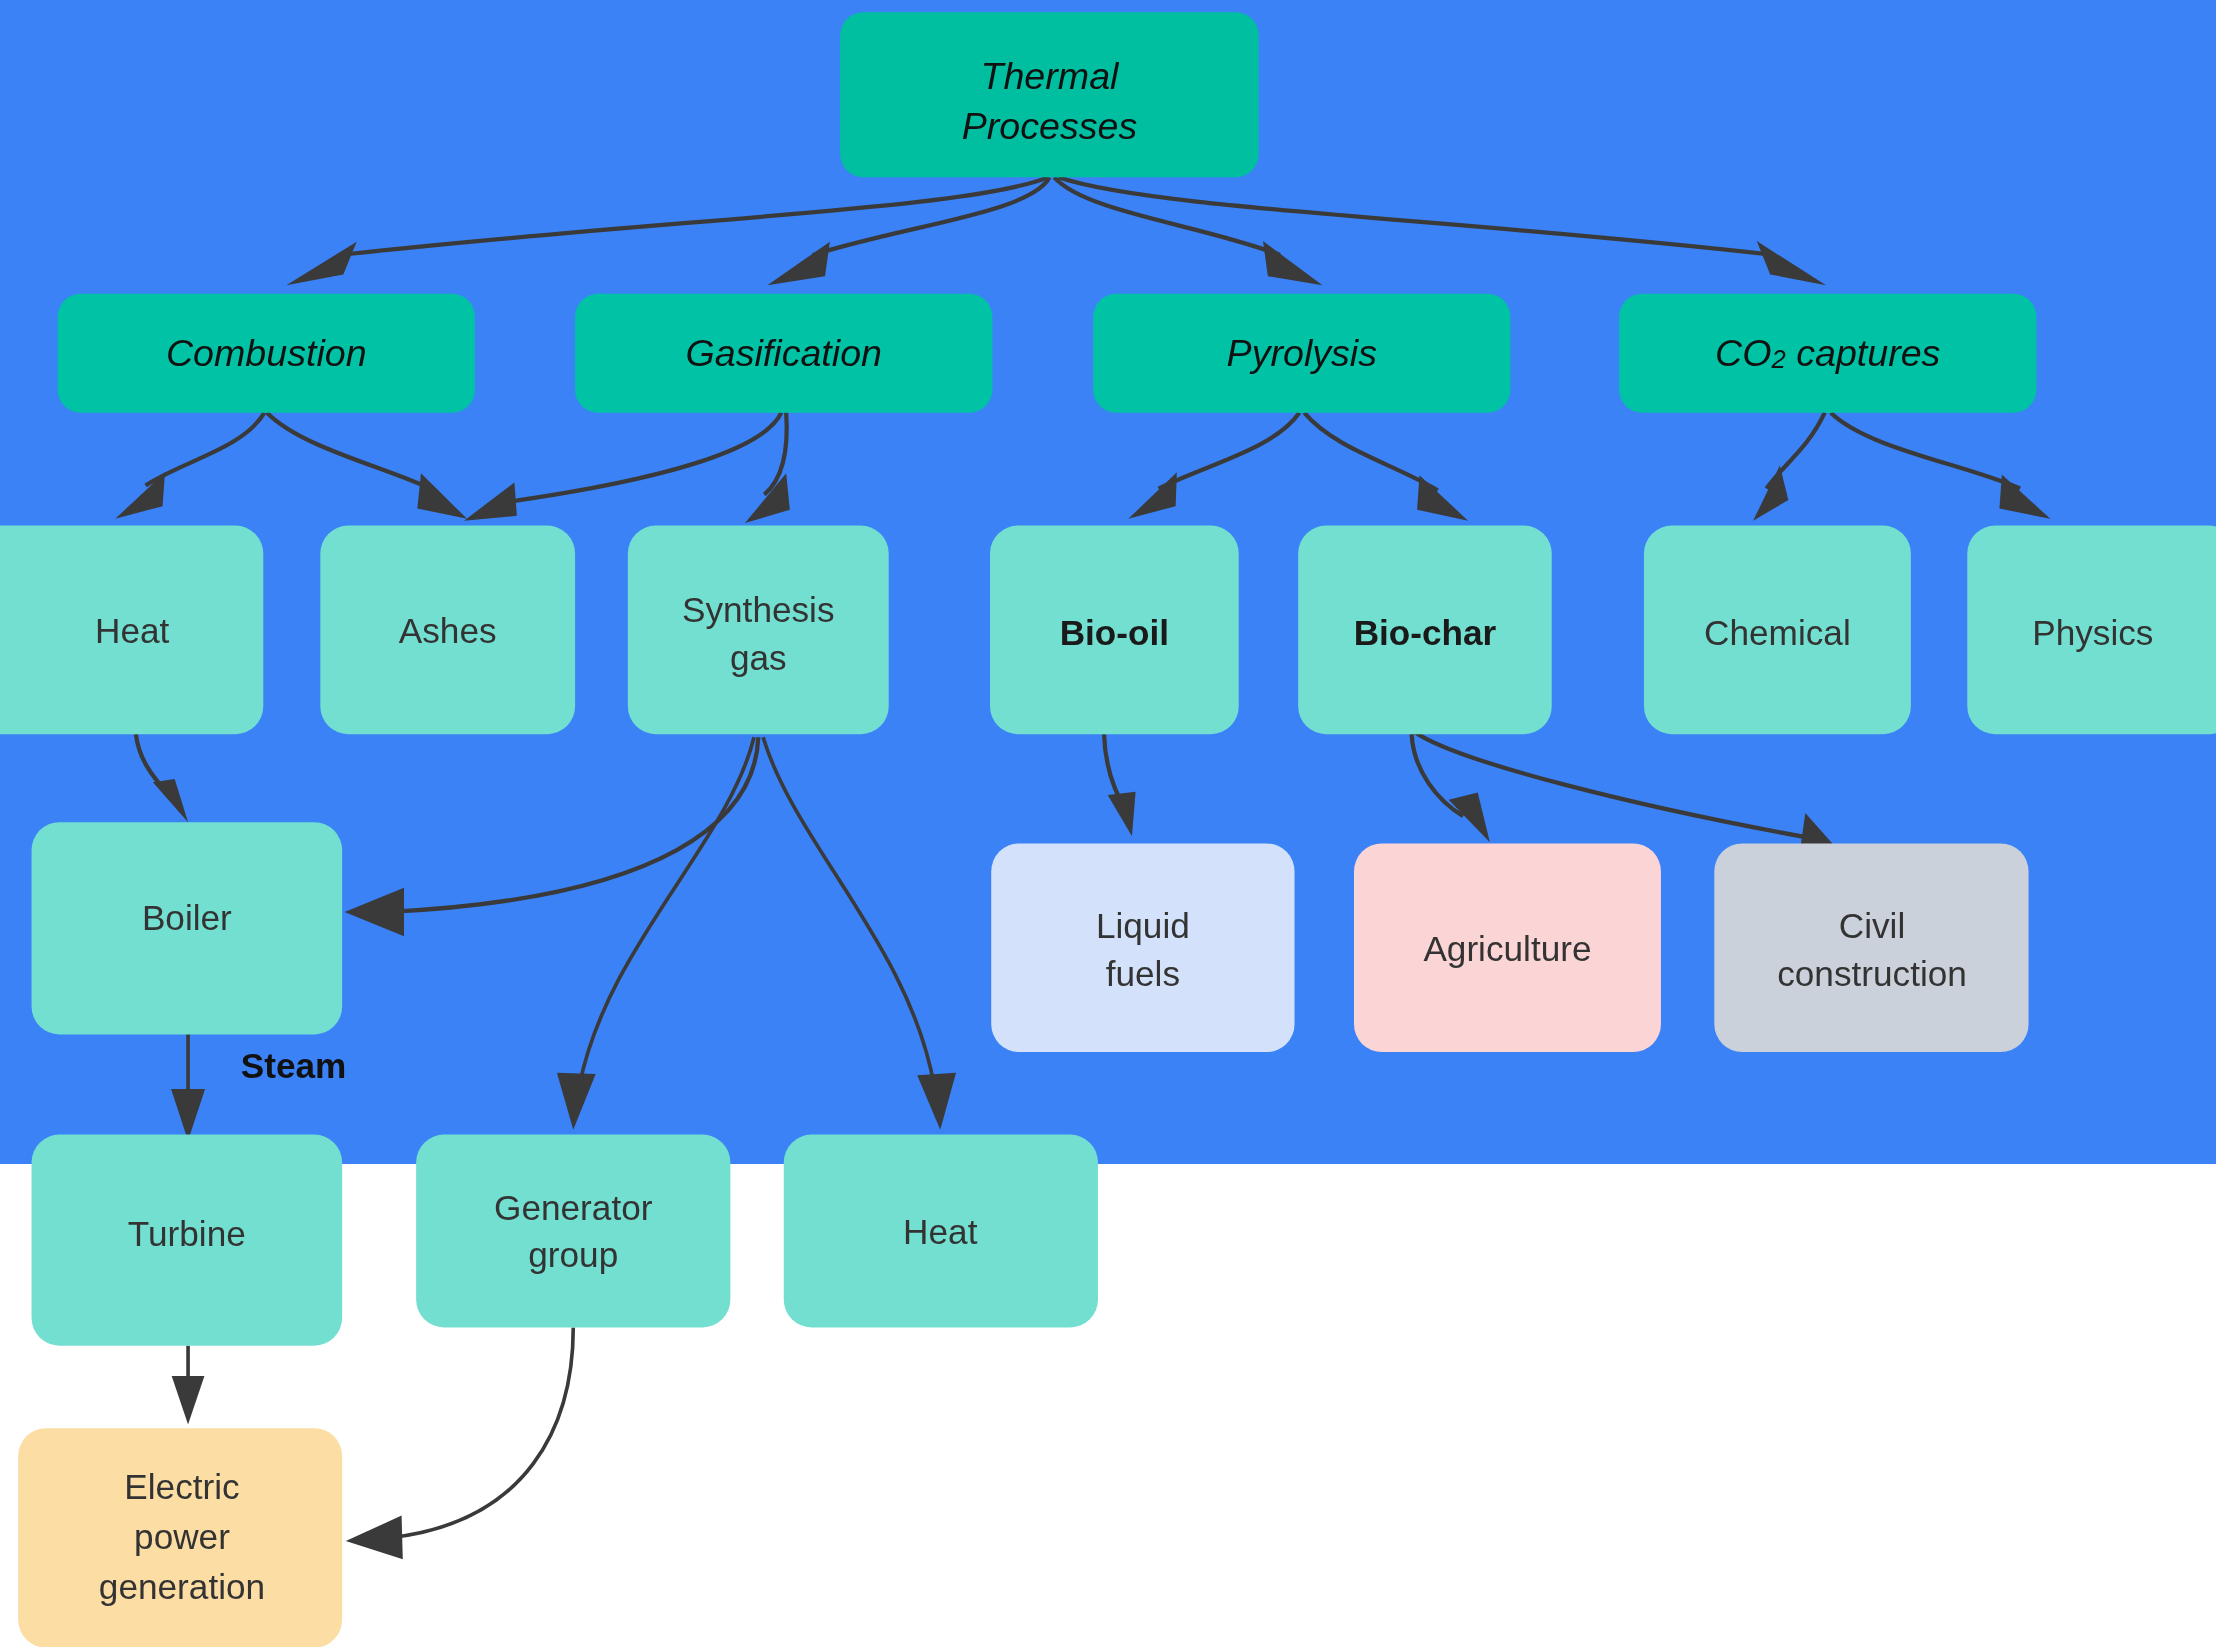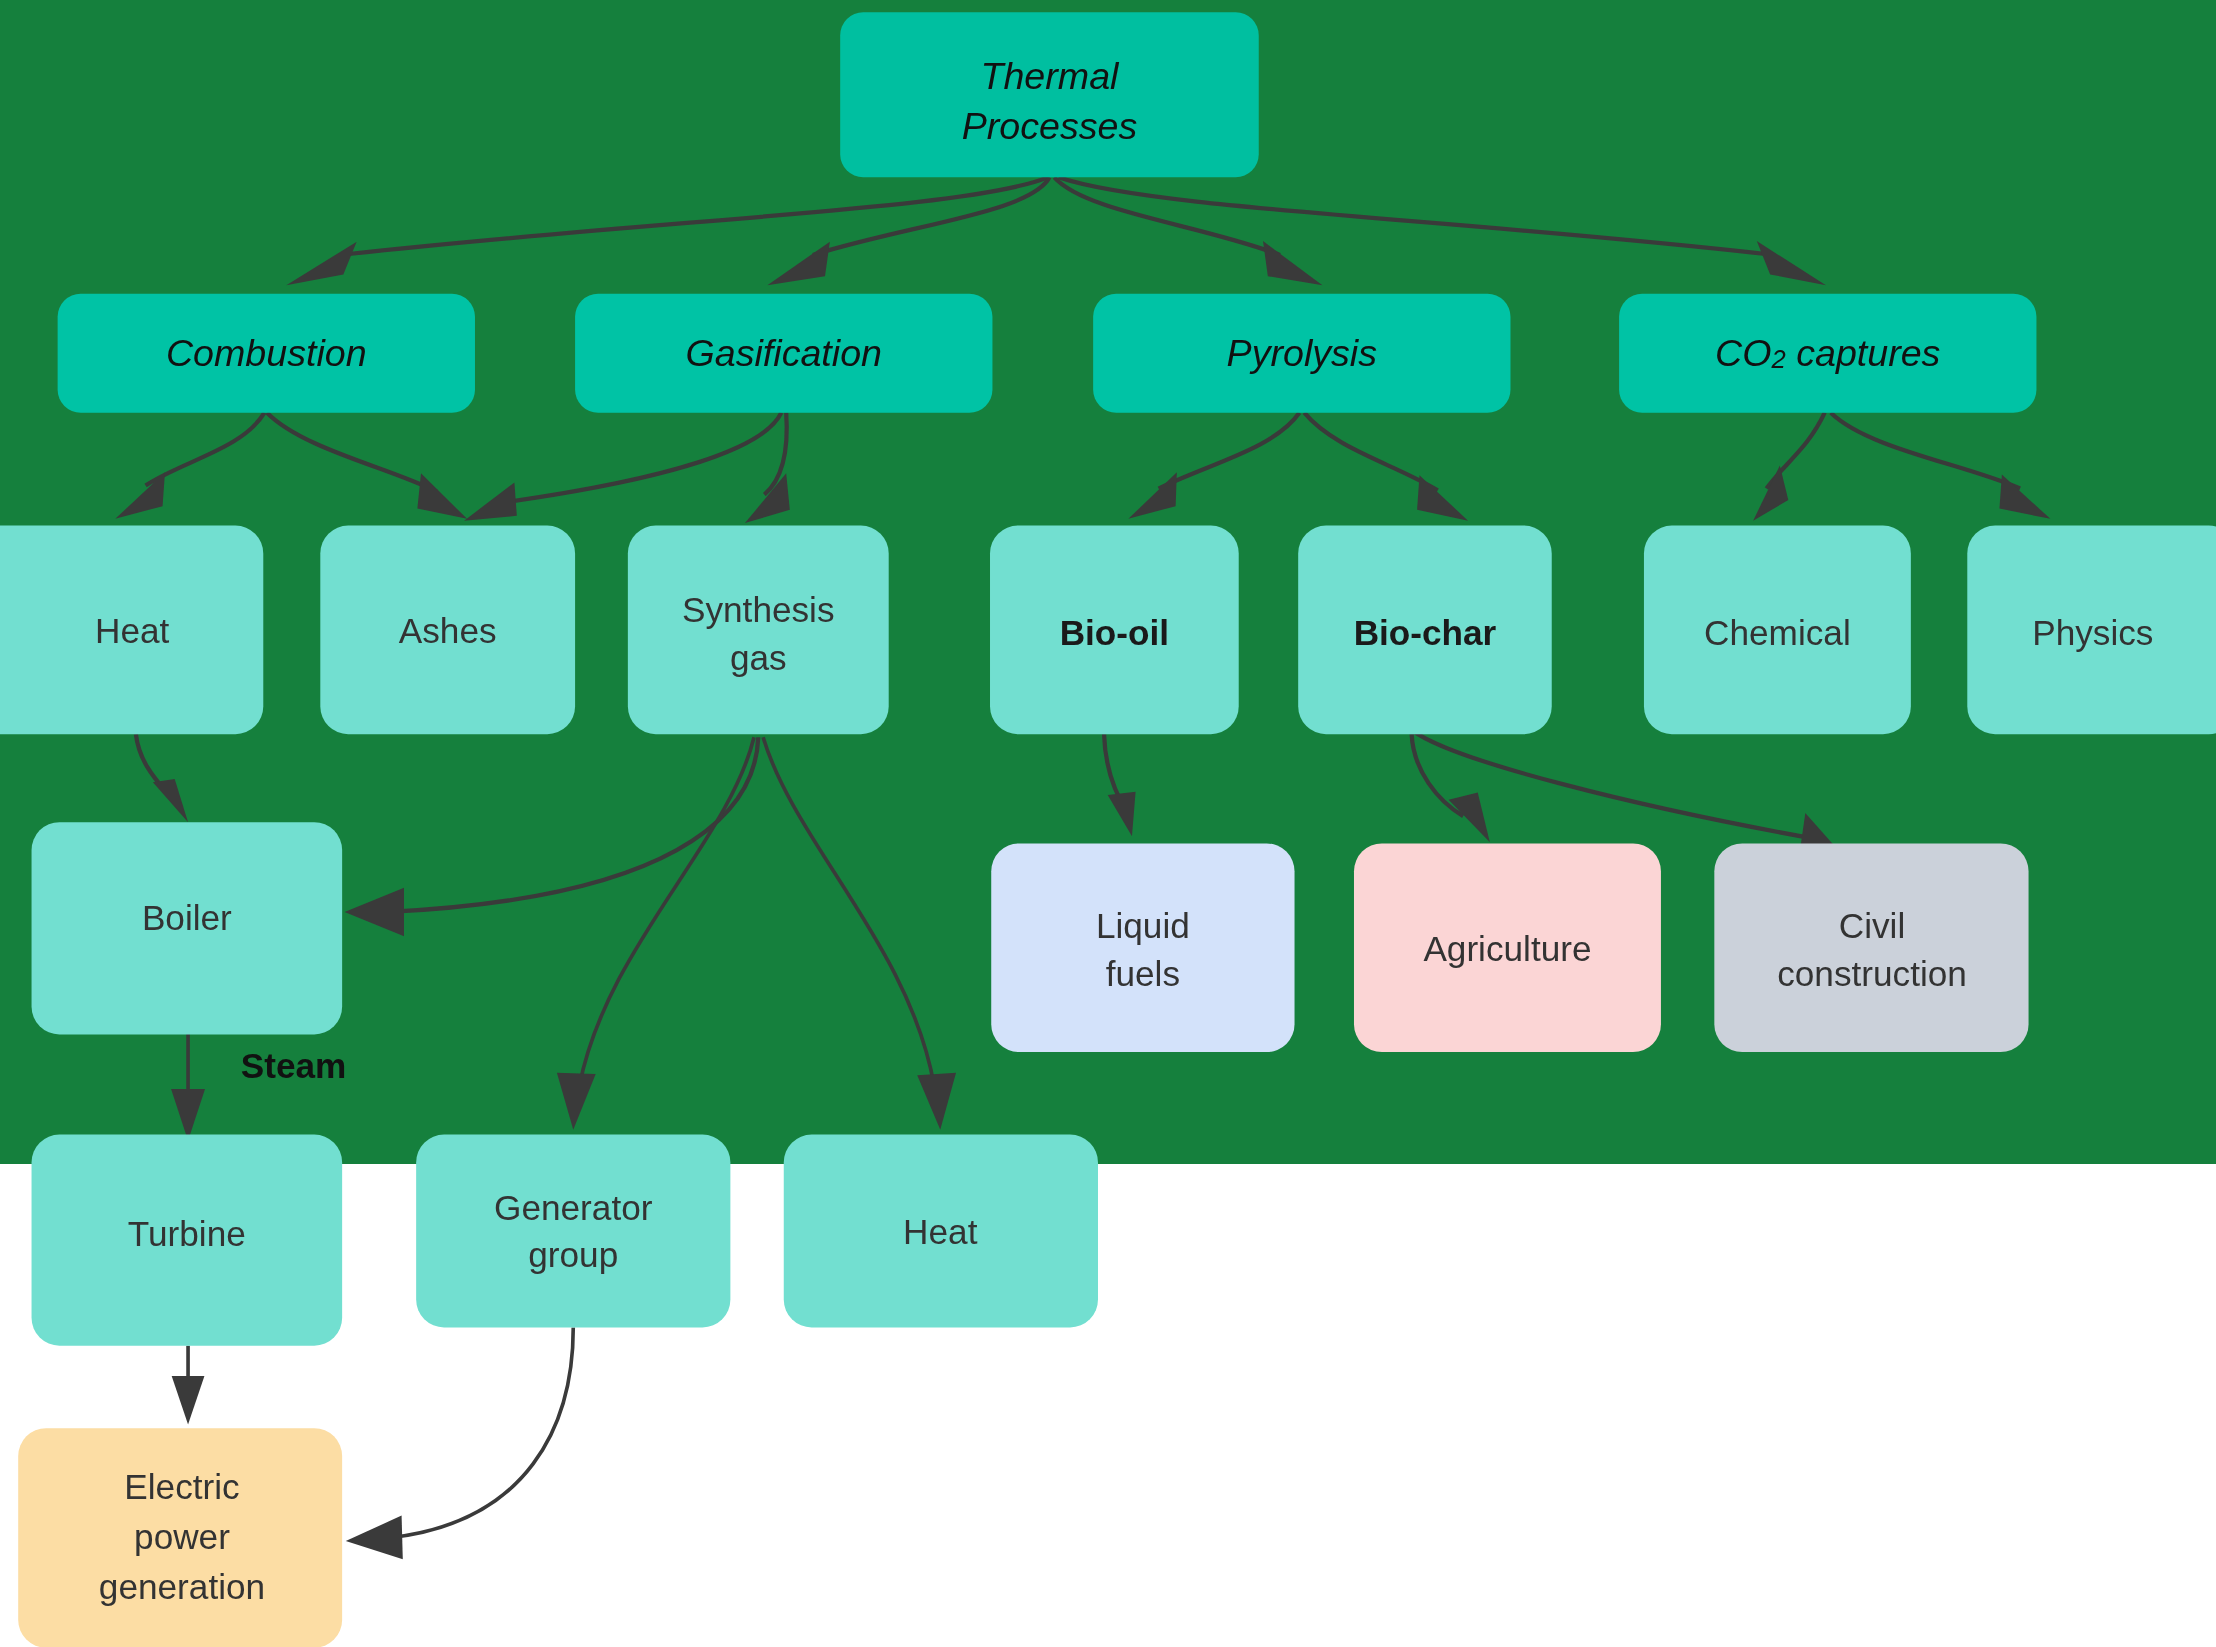--- a/index.html
+++ b/index.html
@@ -10,21 +10,21 @@
   body {
     width: 2216px;
     height: 1648px;
     overflow: hidden;
     font-family: "Liberation Sans", sans-serif;
   }
   #diagram-root {
     position: relative;
     width: 2216px;
     height: 1164px;
-    background: #15803d;
+    background: #3b82f6;
   }
   svg#flow {
     position: absolute;
     left: 0;
     top: 0;
     width: 2216px;
     height: 1648px;
     display: block;
   }
   .node-rect {

